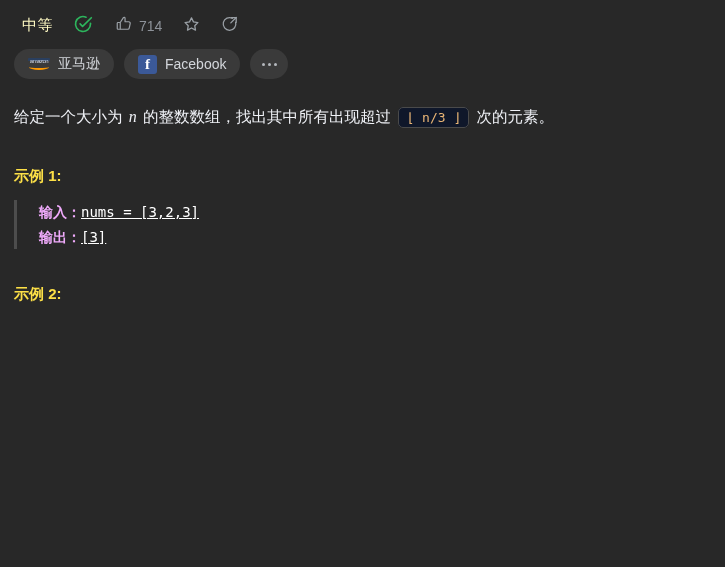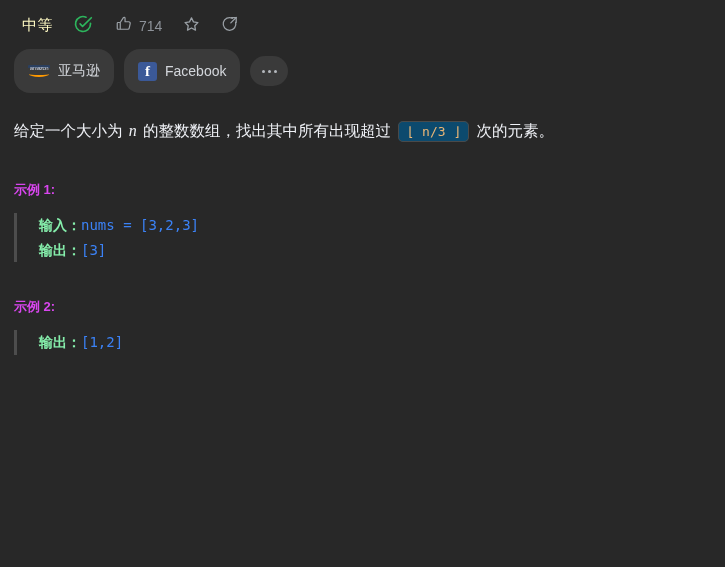--- a/index.html
+++ b/index.html
@@ -53,21 +53,21 @@
     padding: 6px 14px 10px 14px;
     gap: 10px;
   }
   .tag {
     display: flex;
     align-items: center;
     gap: 8px;
     background: #3a3a3a;
     border-radius: 16px;
     padding: 6px 14px;
-    height: 44px;
+    height: 30px;
     cursor: pointer;
     color: #d3d6db;
     font-size: 14px;
   }
   .tag-more {
     background: #3a3a3a;
     border-radius: 16px;
     width: 38px;
     height: 30px;
     display: flex;
@@ -112,52 +112,52 @@
   .statement .var {
     font-style: italic;
     font-family: "Liberation Serif", "DejaVu Serif", serif;
     font-size: 16px;
     padding: 0 2px;
   }
   .icode {
     font-family: "DejaVu Sans Mono", "Liberation Mono", monospace;
     font-size: 13px;
     color: #eab676;
-    background: #0c4a6e;
+    background: #0f172a;
     border: 1px solid #4a4a4a;
     border-radius: 5px;
     padding: 2px 7px;
     margin: 0 3px;
     white-space: nowrap;
   }
 
   .ex-title {
-    font-size: 13px;
+    font-size: 15px;
     font-weight: 700;
-    color: #d946ef;
+    color: #fde047;
     margin: 36px 0 14px 0;
   }
   .ex-block {
     border-left: 3px solid #4d4d4d;
     padding: 0 0 0 22px;
     margin: 0 0 6px 0;
   }
   .ex-line {
     font-family: "DejaVu Sans Mono", "Liberation Mono", monospace;
     font-size: 14px;
     line-height: 1.75;
     color: #9aa0a6;
     white-space: pre;
   }
   .ex-line .lbl {
     font-family: "Liberation Sans", sans-serif;
     font-weight: 700;
-    color: #86efac;
-  }
-  .ex-line .val { color: #3b82f6; }
+    color: #f0abfc;
+  }
+  .ex-line .val { color: #ffffff; text-decoration: underline; }
 </style>
 </head>
 <body>
 
 <div class="meta-bar">
 
   <div class="difficulty">中等</div>
 
   <div class="solved-wrap">
     <span>
@@ -227,16 +227,15 @@
 
   <h3 class="ex-title">示例 1:</h3>
   <div class="ex-block">
     <div class="ex-line"><span class="lbl">输入：</span><span class="val">nums = [3,2,3]</span></div>
     <div class="ex-line"><span class="lbl">输出：</span><span class="val">[3]</span></div>
   </div>
 
   <h3 class="ex-title">示例 2:</h3>
 
   <div class="ex-block">
-    <div class="ex-line"><span class="lbl">输出：</span><span class="val">[1,2]</span></div>
   </div>
 
 </div>
 
 </body></html>

